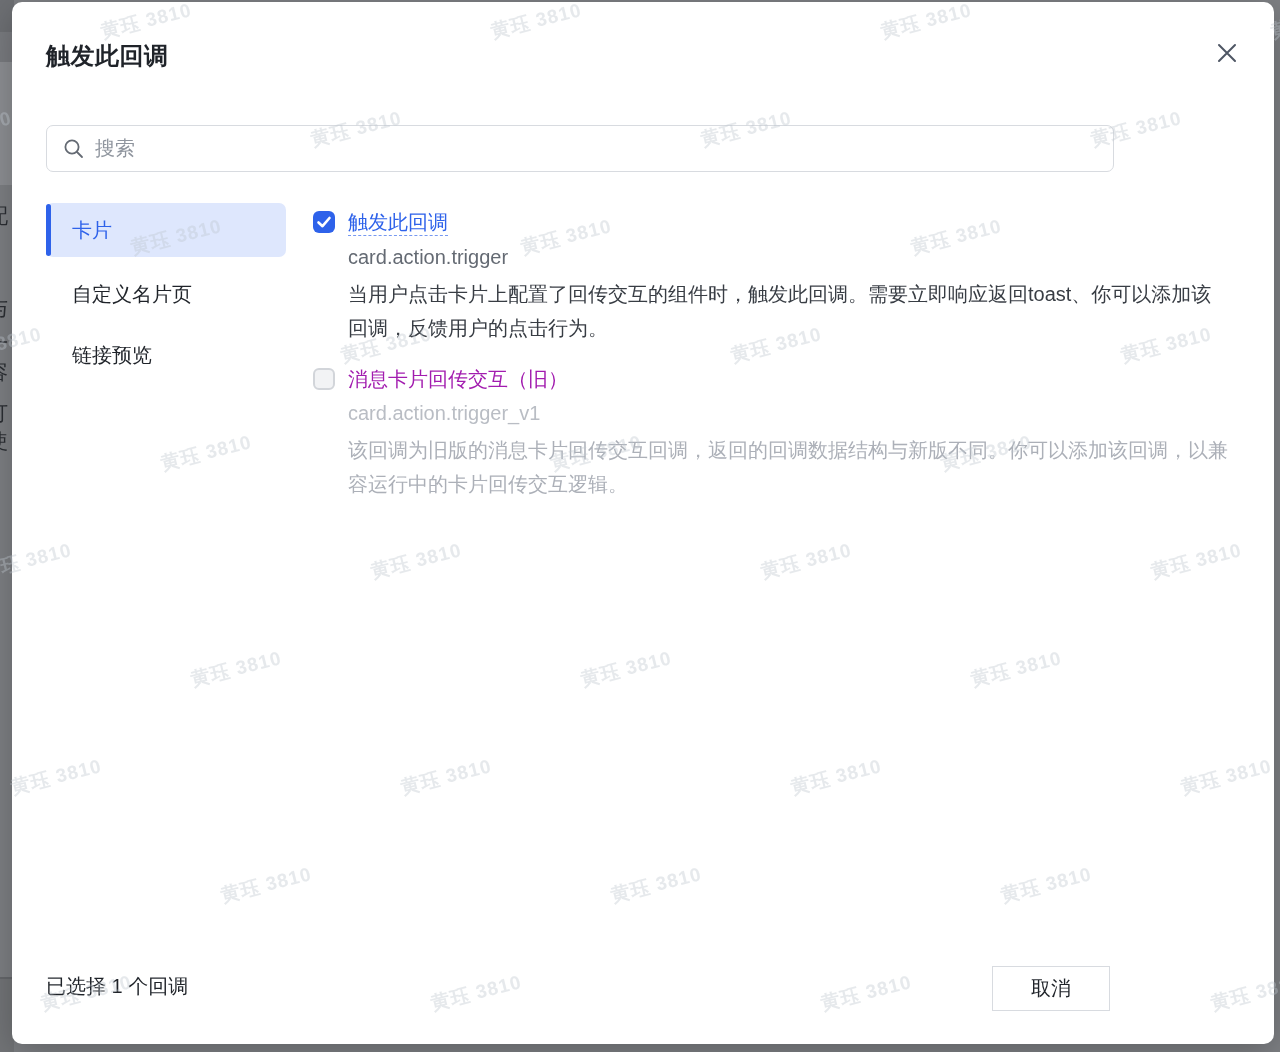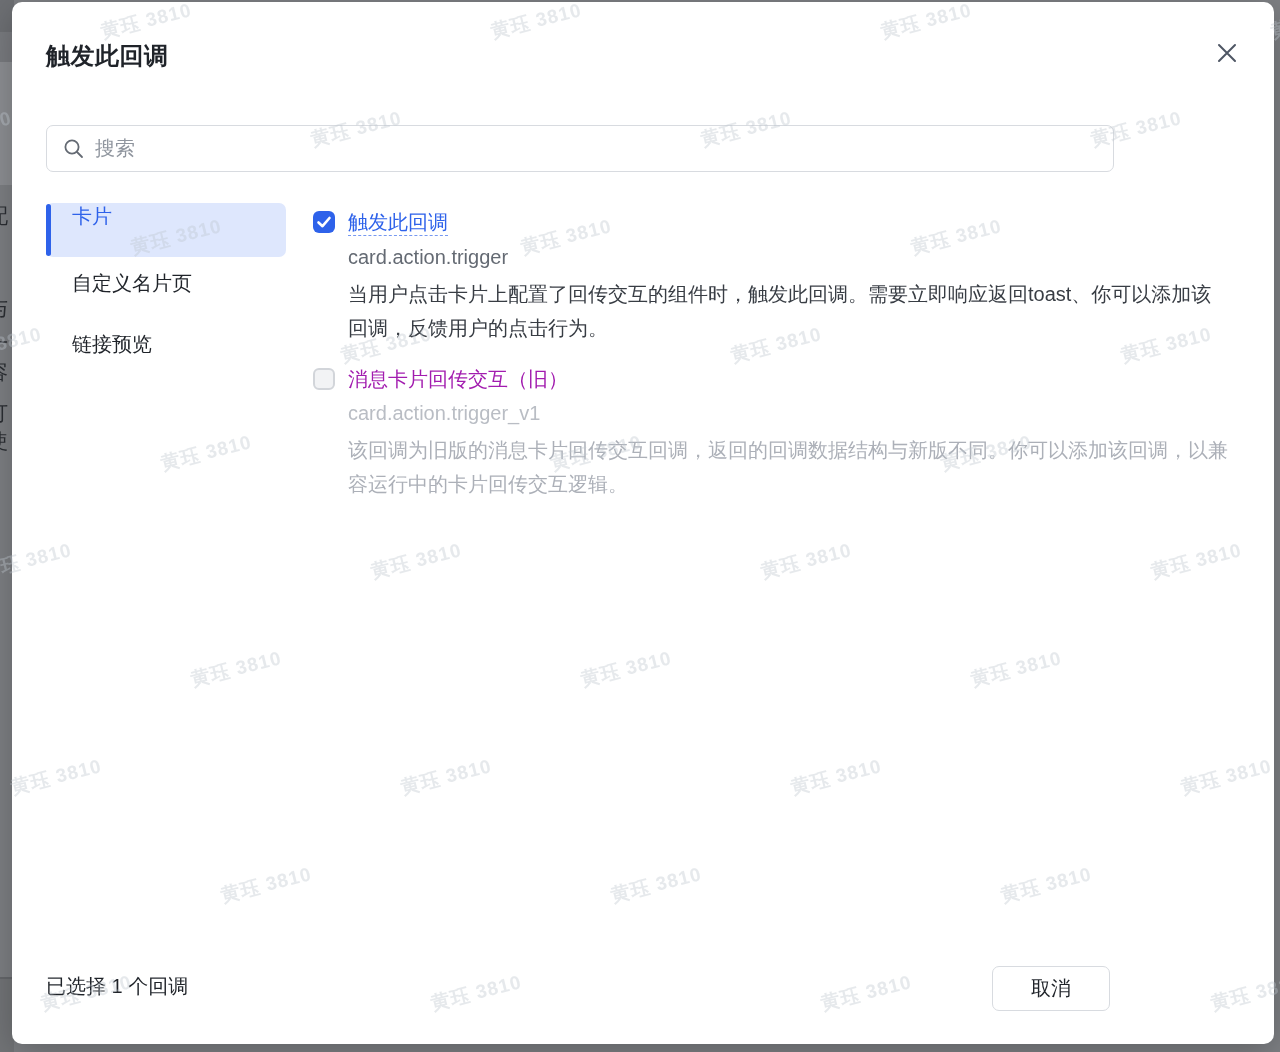--- a/index.html
+++ b/index.html
@@ -53,21 +53,21 @@
   }
   .search-input {
     border: none; outline: none; flex: 1;
     font-size: 20px; font-family: inherit; color: #1f2329; background: transparent;
   }
   .search-input::placeholder { color: #8f959e; }
 
   
   .sidebar { position: absolute; left: 34px; top: 201px; width: 240px; }
   .side-item {
-    position: relative; height: 48px; display: flex; 
+    position: relative; height: 48px; display: flex; align-items: center;
     padding-left: 26px; font-size: 20px; color: #1f2329;
     border-radius: 7px; cursor: pointer; margin-bottom: 13px;
   }
   .side-item.selected {
     height: 54px; background: #dee7fd; color: #2e62ea; font-weight: 500;
   }
   .side-item.selected::before {
     content: ""; position: absolute; left: 0; top: 1px; bottom: 1px;
     width: 5px; border-radius: 3px; background: #2e62ea;
   }
@@ -98,21 +98,21 @@
   .cb-item.disabled .cb-code { color: #b9bdc4; }
   .cb-item.disabled .cb-desc { color: #acb0b8; }
 
   
   .footer-count {
     position: absolute; left: 34px; bottom: 44px;
     font-size: 20px; color: #1f2329;
   }
   .btn {
     position: absolute; bottom: 33px; height: 45px;
-    border-radius: 7px; font-size: 20px; font-family: inherit;
+    border-radius: 0; font-size: 20px; font-family: inherit;
     display: flex; align-items: center; justify-content: center; cursor: pointer;
   }
   .btn-cancel {
     right: 164px; width: 118px;
     background: #fff; border: 1px solid #d8dbe0; color: #1f2329;
   }
   .btn-confirm {
     right: 37px; width: 121px;
     background: #2e62ea; border: none; color: #ffffff;
   }

